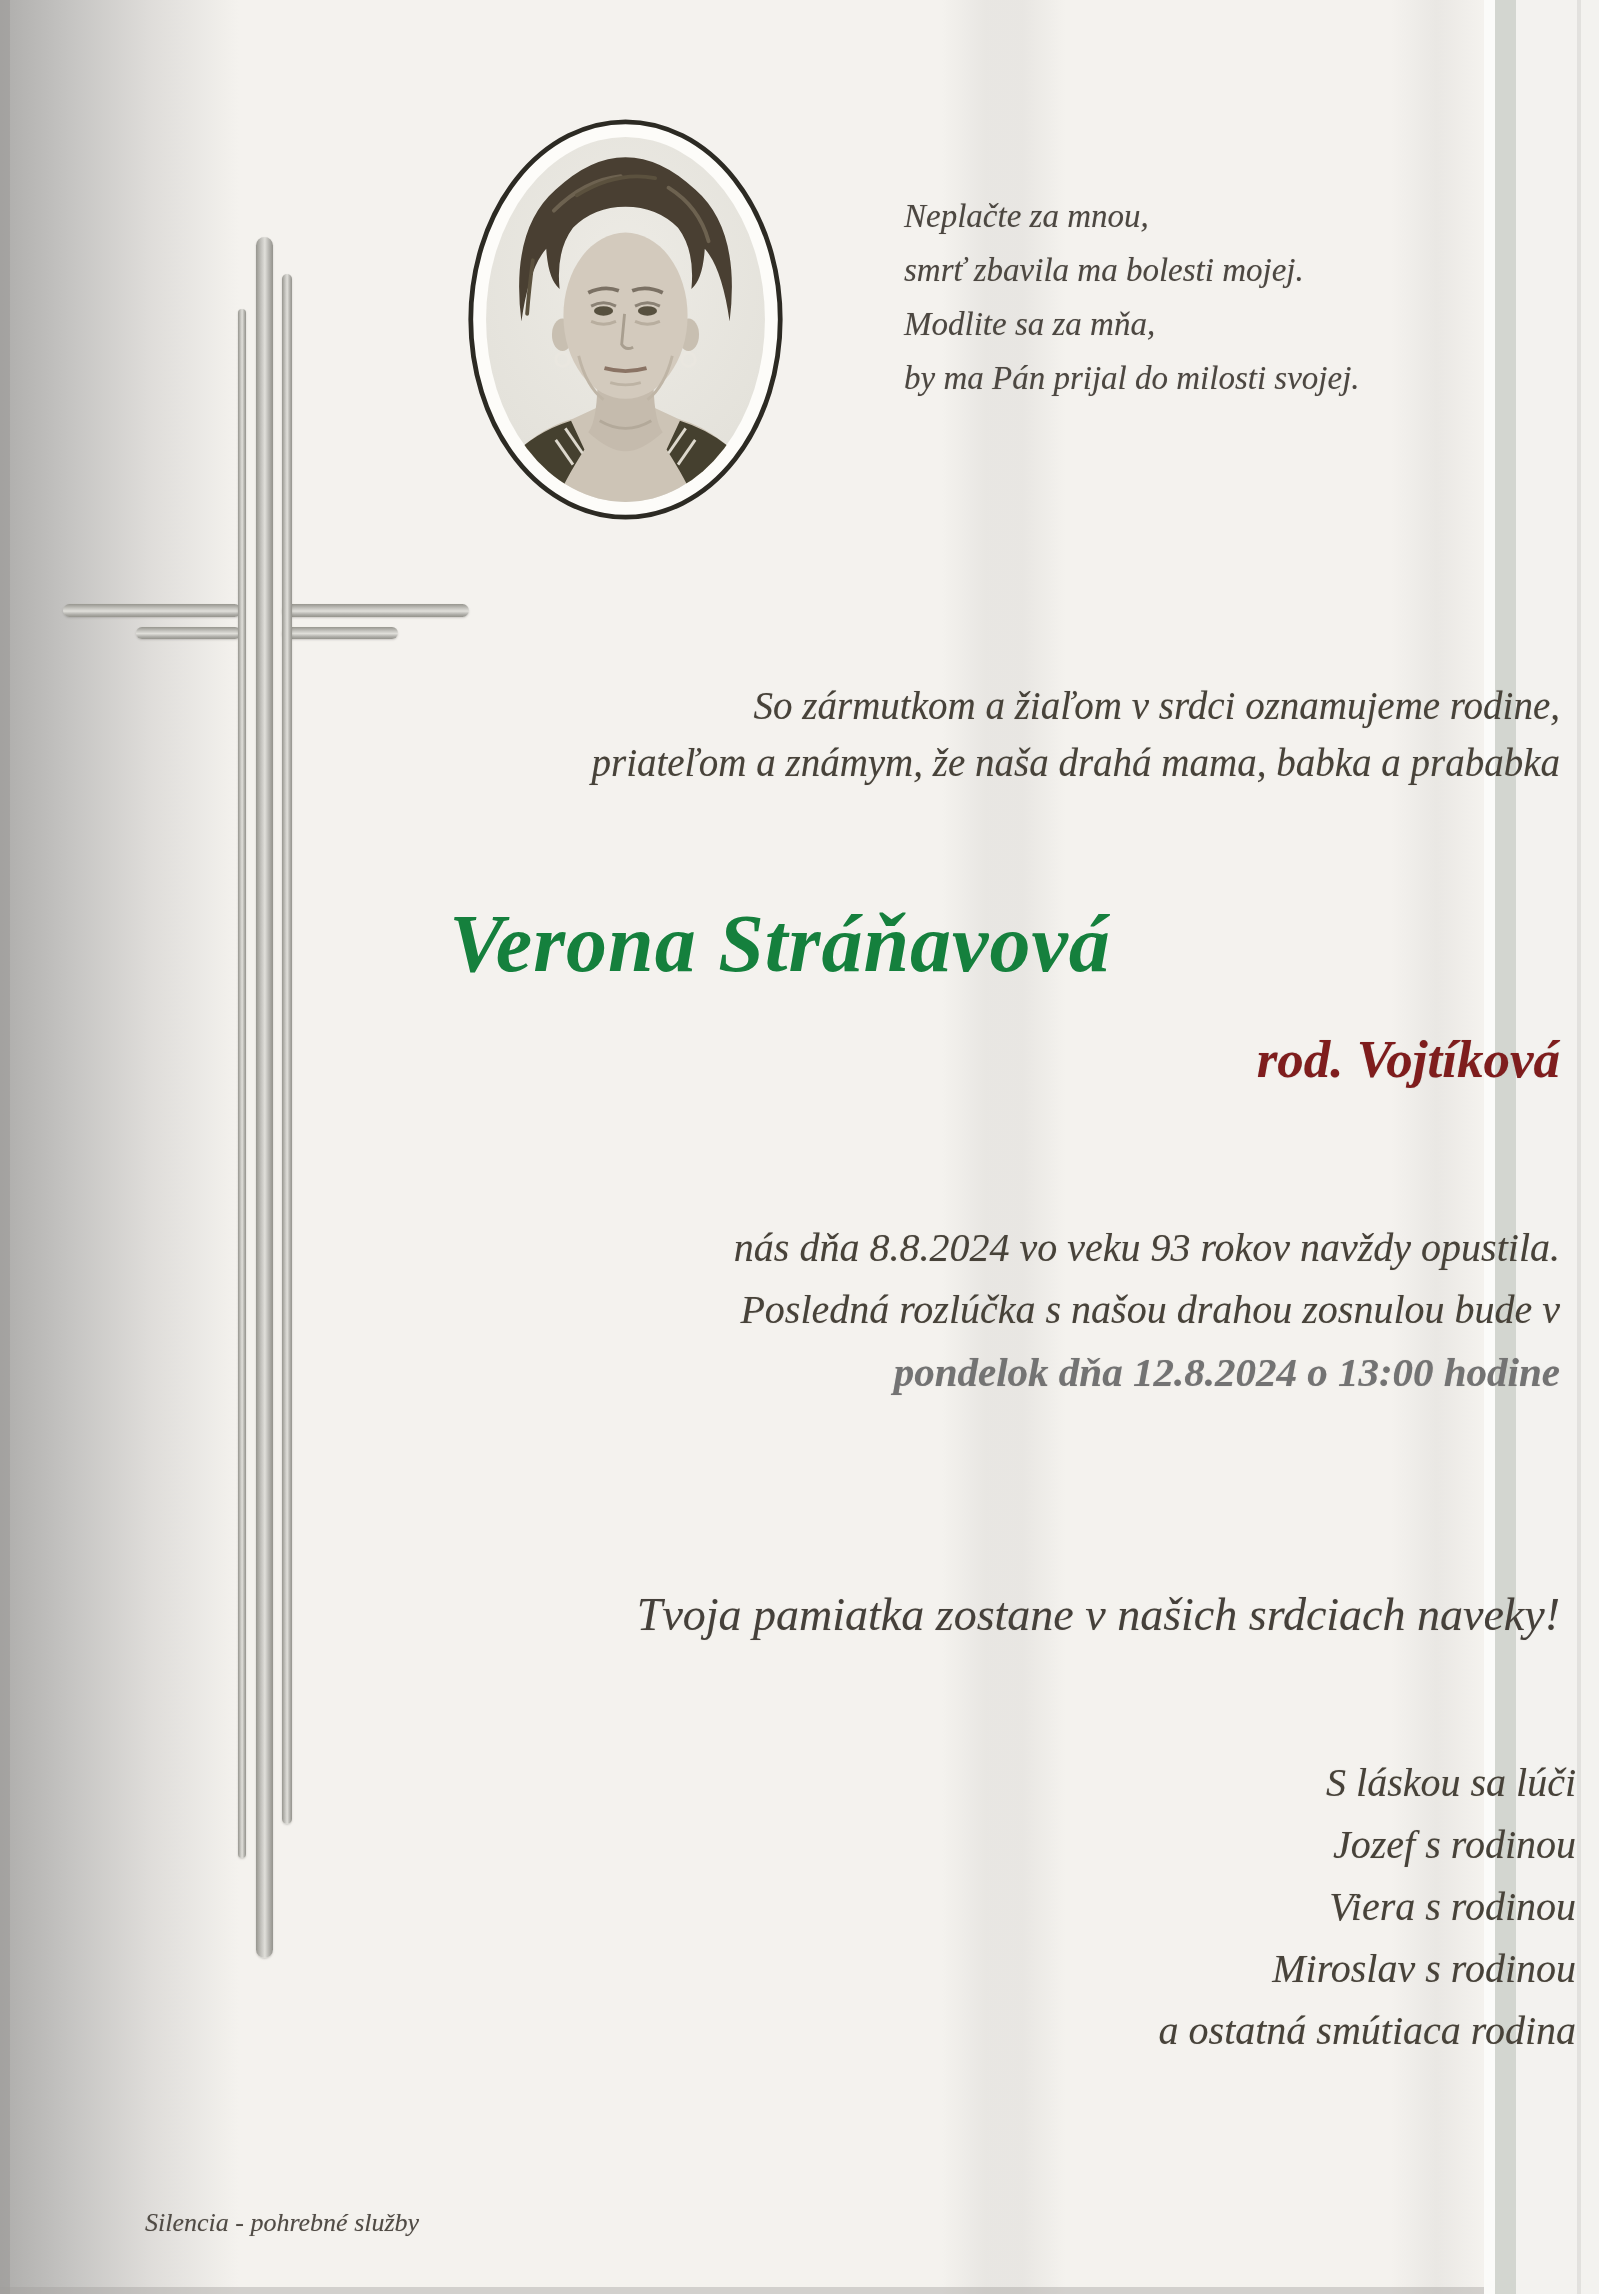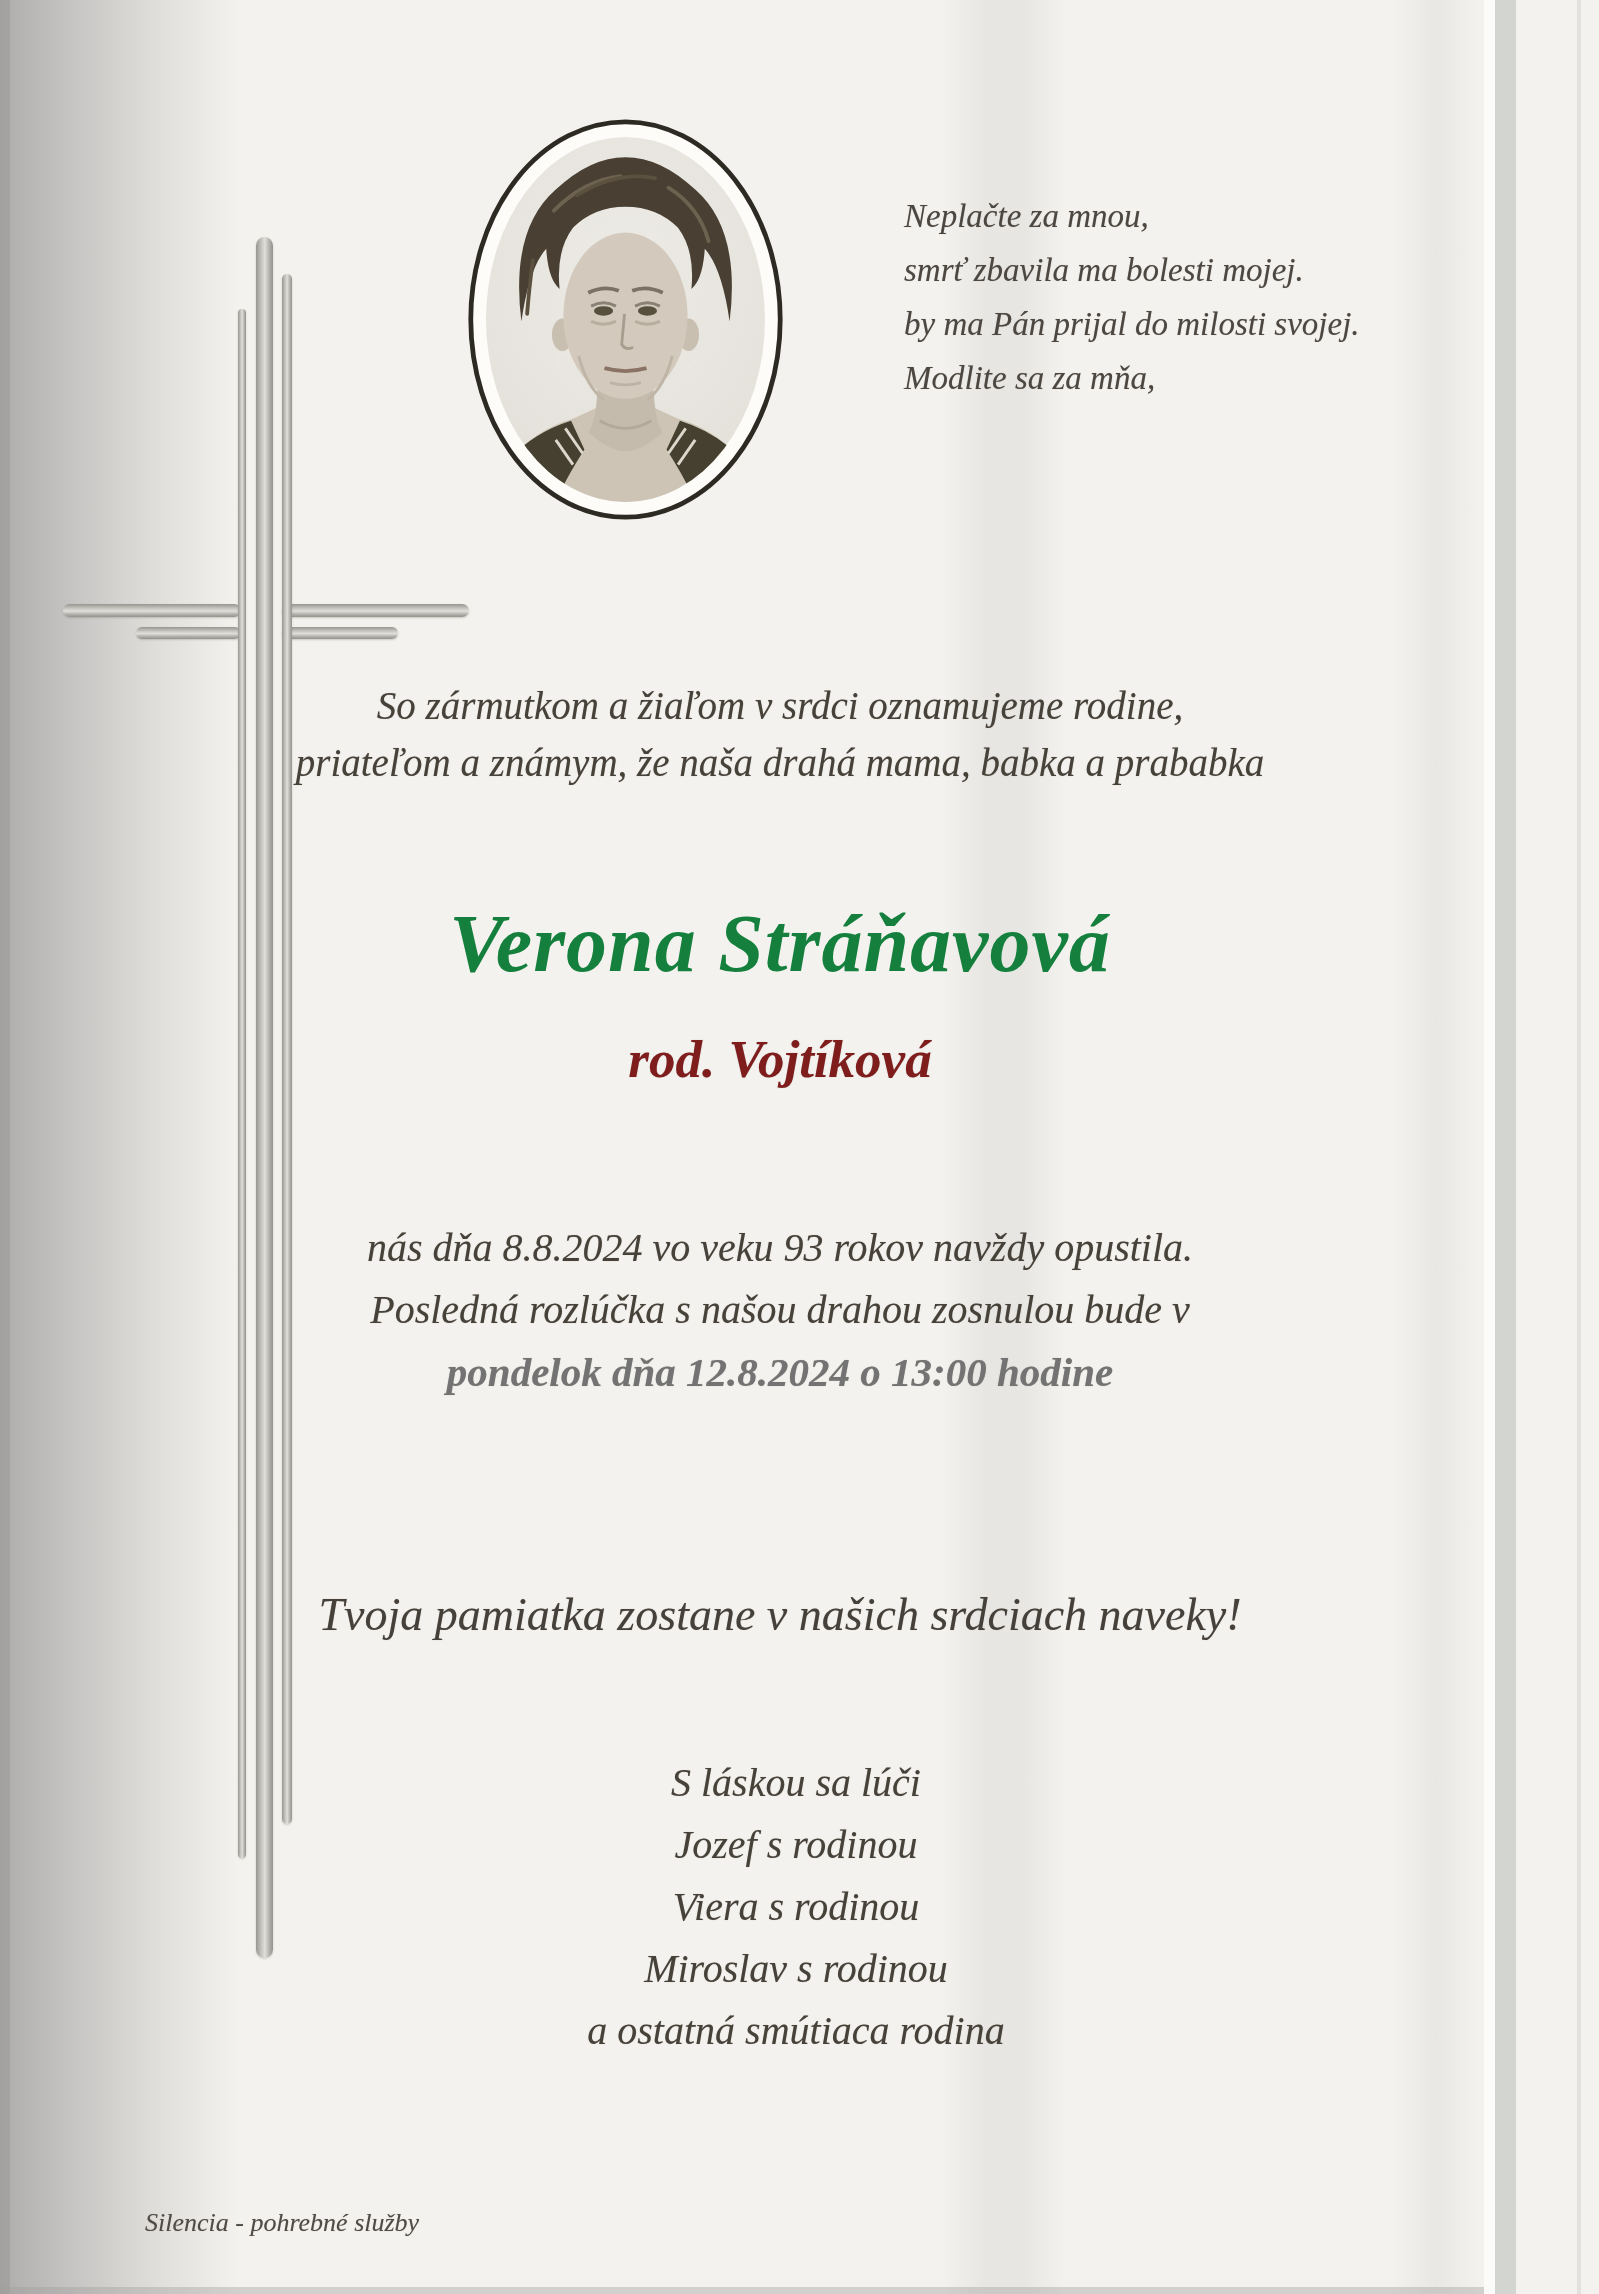--- a/index.html
+++ b/index.html
@@ -38,21 +38,21 @@
   .center-col{left:0;width:1560px;text-align:center;}
   #poem{left:904px;top:189px;width:535px;font-size:33px;line-height:54px;text-align:left;color:#4c4741;}
   #announcement{top:677px;font-size:39px;line-height:57px;color:#474239;}
   #deceased-name{top:887px;font-size:82px;line-height:113px;font-weight:bold;color:#15803d;letter-spacing:1px;}
   #maiden-name{top:1025px;font-size:53px;line-height:69px;font-weight:bold;color:#7f1d1d;}
   #ceremony{top:1217px;font-size:40px;line-height:62px;color:#474239;}
   #ceremony .bold-line{font-weight:bold;font-size:41px;color:#737373;}
   #farewell{top:1585px;font-size:46px;line-height:59px;color:#45403a;}
   #mourners{top:1752px;font-size:40px;line-height:62px;color:#474239;margin-left:16px;}
   #funeral-service{left:145px;top:2208px;font-size:26px;color:#504b45;}
-  .soft{text-shadow:0 0 1px rgba(90,84,76,.35);}
+  .soft{text-shadow:0 0 1px rgba(90,84,76,.35);text-align:right;}
 </style>
 </head>
 <body>
 
 <div id="card">
   <div class="left-shade"></div>
   <div class="left-edge-line"></div>
   <div class="band-mid"></div>
   <div class="band-right"></div>
   <div class="bottom-edge"></div>
@@ -131,22 +131,22 @@
 
       <path d="M118 250 Q126 282 144 296" stroke="#bfb5a6" stroke-width="3" fill="none"></path>
       <path d="M216 250 Q208 282 190 296" stroke="#bfb5a6" stroke-width="3" fill="none"></path>
     </g>
   </svg>
 </div>
 
 <div id="poem" class="txt soft">
   <div>Neplačte za mnou,</div>
   <div>smrť zbavila ma bolesti mojej.</div>
+  <div>Modlite sa za mňa,</div>
   <div>by ma Pán prijal do milosti svojej.</div>
-  <div>Modlite sa za mňa,</div>
 </div>
 
 <div id="announcement" class="txt soft center-col">
   <div>So zármutkom a žiaľom v srdci oznamujeme rodine,</div>
   <div>priateľom a známym, že naša drahá mama, babka a prababka</div>
 </div>
 
 <div id="deceased-name" class="txt center-col">Verona Stráňavová</div>
 <div id="maiden-name" class="txt soft center-col">rod. Vojtíková</div>
 

